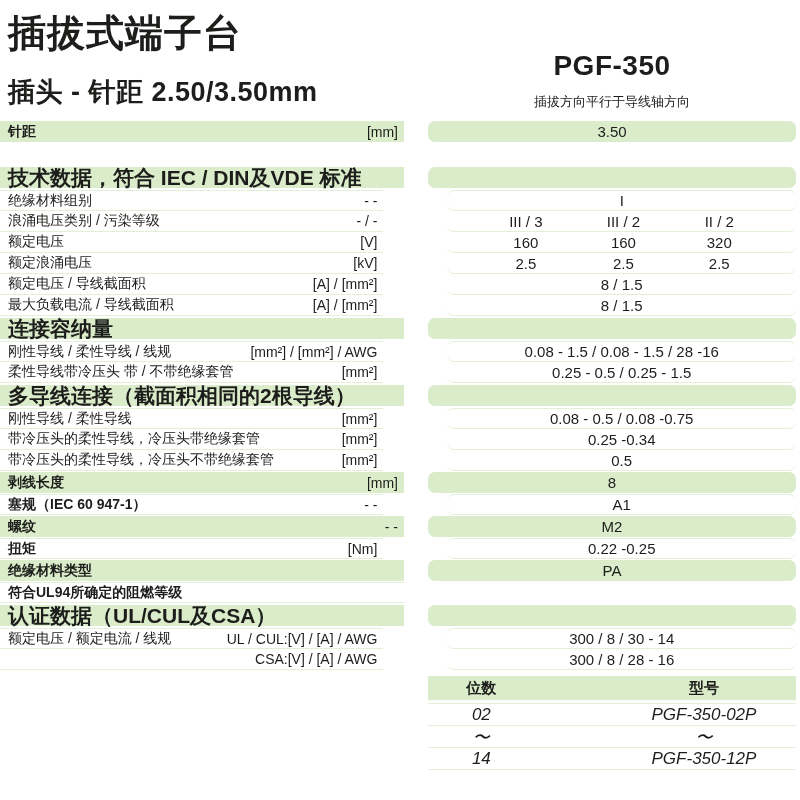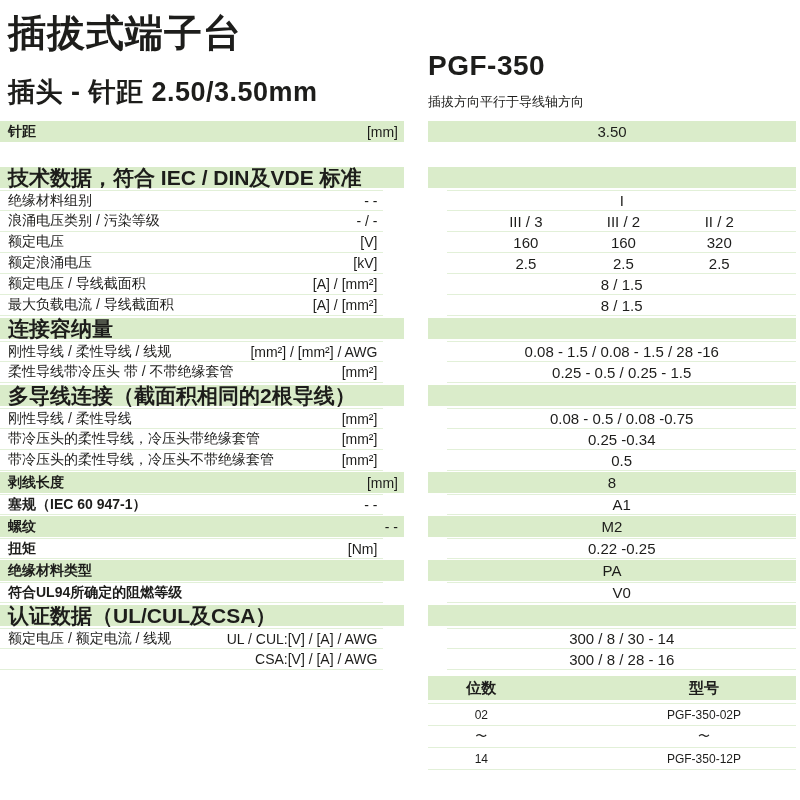--- a/index.html
+++ b/index.html
@@ -19,35 +19,35 @@
   
   .main-title{
     position:absolute;left:8px;top:8px;margin:0;
     font-size:38px;font-weight:700;letter-spacing:1px;
   }
   .sub-title{
     position:absolute;left:8px;top:74px;
     font-size:27px;font-weight:700;letter-spacing:0.5px;
   }
   .product-head{
-    position:absolute;left:428px;top:50px;width:368px;
+    position:absolute;left:428px;top:50px;width:368px;text-align:center;
   }
   .product-model{font-size:28px;font-weight:700;letter-spacing:0.5px;}
   .product-note{margin-top:11px;font-size:13px;}
   
   .table-wrap{position:absolute;left:0;top:120px;width:796px;}
   .trow{display:flex;align-items:stretch;}
   .c-left{
     width:404px;box-sizing:border-box;
     display:flex;justify-content:space-between;align-items:center;
     padding:0 6px 0 8px;
   }
   .c-right{
     width:368px;margin-left:24px;box-sizing:border-box;
-    display:flex;align-items:center;justify-content:center;
+    display:flex;align-items:center;justify-content:center;border-radius:7px;
   }
   .lab{font-size:14px;white-space:nowrap;}
   .unit{font-size:14px;white-space:nowrap;text-align:right;}
   .val{font-size:15px;white-space:nowrap;text-align:center;}
   .bold .lab{font-weight:700;}
   
   .row{height:21px;gap:40px;}
   .row .c-left,.row .c-right{border-bottom:1.5px solid var(--hair);}
   .row.topline .c-left,.row.topline .c-right{border-top:1.5px solid var(--hair);}
   
@@ -67,21 +67,21 @@
   .mt-head{
     display:grid;grid-template-columns:29% 21% 50%;
     background:var(--green);height:24px;align-items:center;margin-bottom:3px;
   }
   .mt-head span{font-weight:700;font-size:15px;text-align:center;}
   .mt-row{
     display:grid;grid-template-columns:29% 21% 50%;
     height:21px;align-items:center;border-top:1.5px solid var(--hair);
   }
   .mt-row:last-child{border-bottom:1.5px solid var(--hair);}
-  .mt-row span{font-size:12px;text-align:center;}
+  .mt-row span{font-size:17px;text-align:center;font-style:italic;}
 </style>
 </head>
 <body>
 
 <div class="page">
 
   <h1 class="main-title">插拔式端子台</h1>
   <div class="sub-title">插头 - 针距  2.50/3.50mm</div>
 
   <div class="product-head">
@@ -271,23 +271,20 @@
             <span class="lab">绝缘材料类型</span>
           </div>
           <div class="c-right">
             <span class="val">PA</span>
           </div>
         </div>
         <div class="trow row bold topline">
           <div class="c-left">
             <span class="lab">符合UL94所确定的阻燃等级</span>
           </div>
-          <div class="c-right">
-            <span class="val">V0</span>
-          </div>
         </div>
         <div class="trow section">
           <div class="c-left">
             <span class="lab">认证数据（UL/CUL及CSA）</span>
           </div>
           <div class="c-right"></div>
         </div>
         <div class="trow row topline">
           <div class="c-left">
             <span class="lab">额定电压 / 额定电流 / 线规</span>

